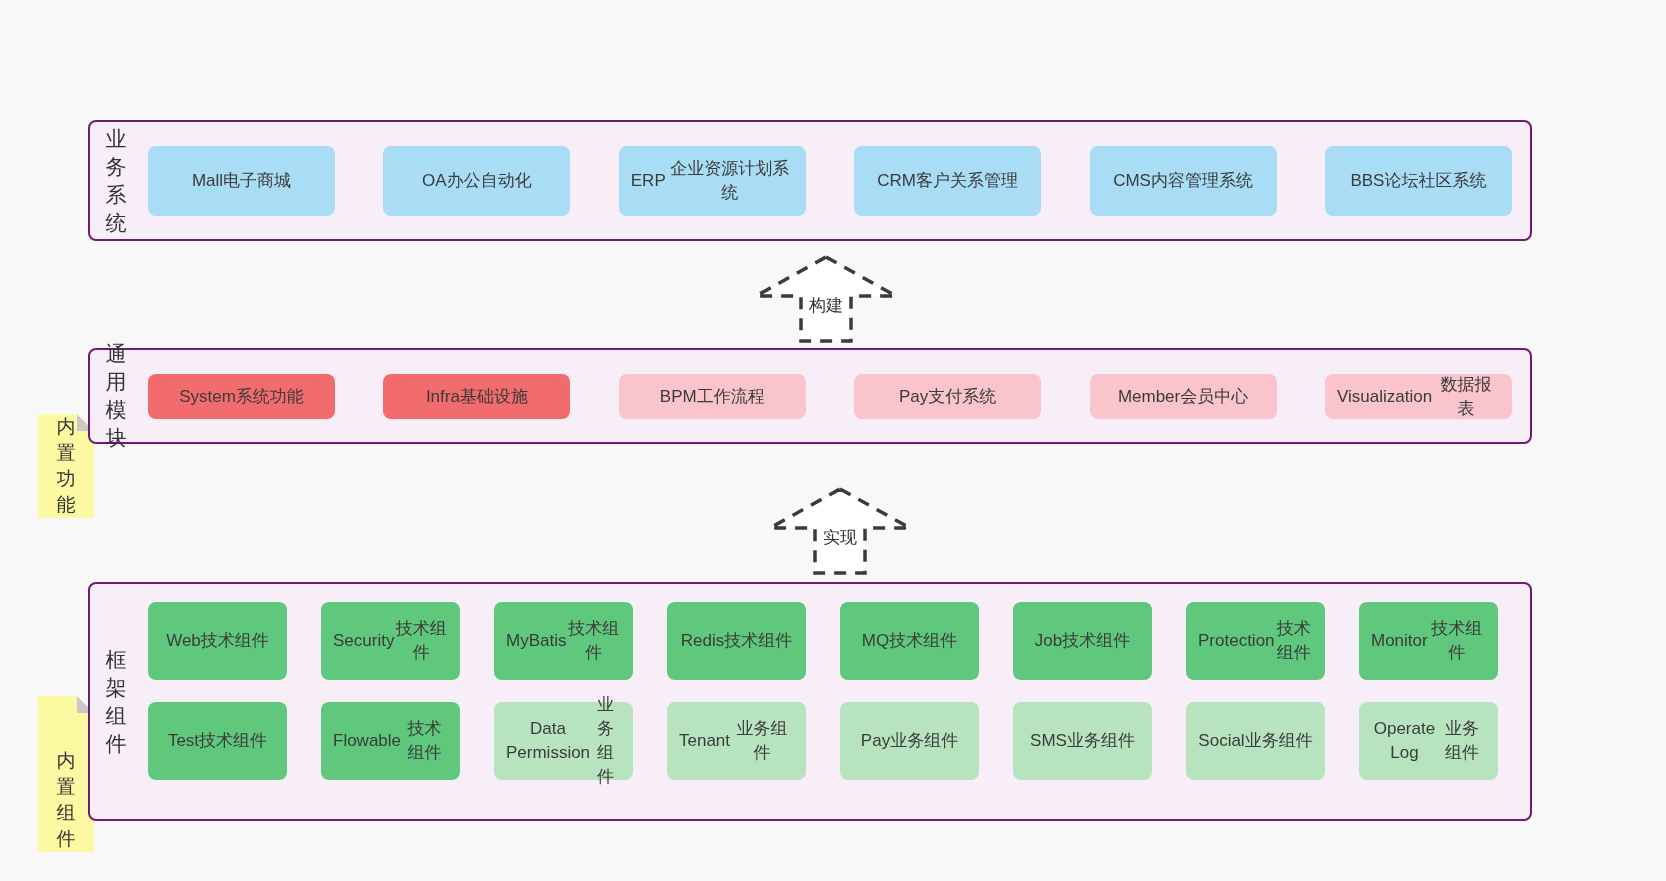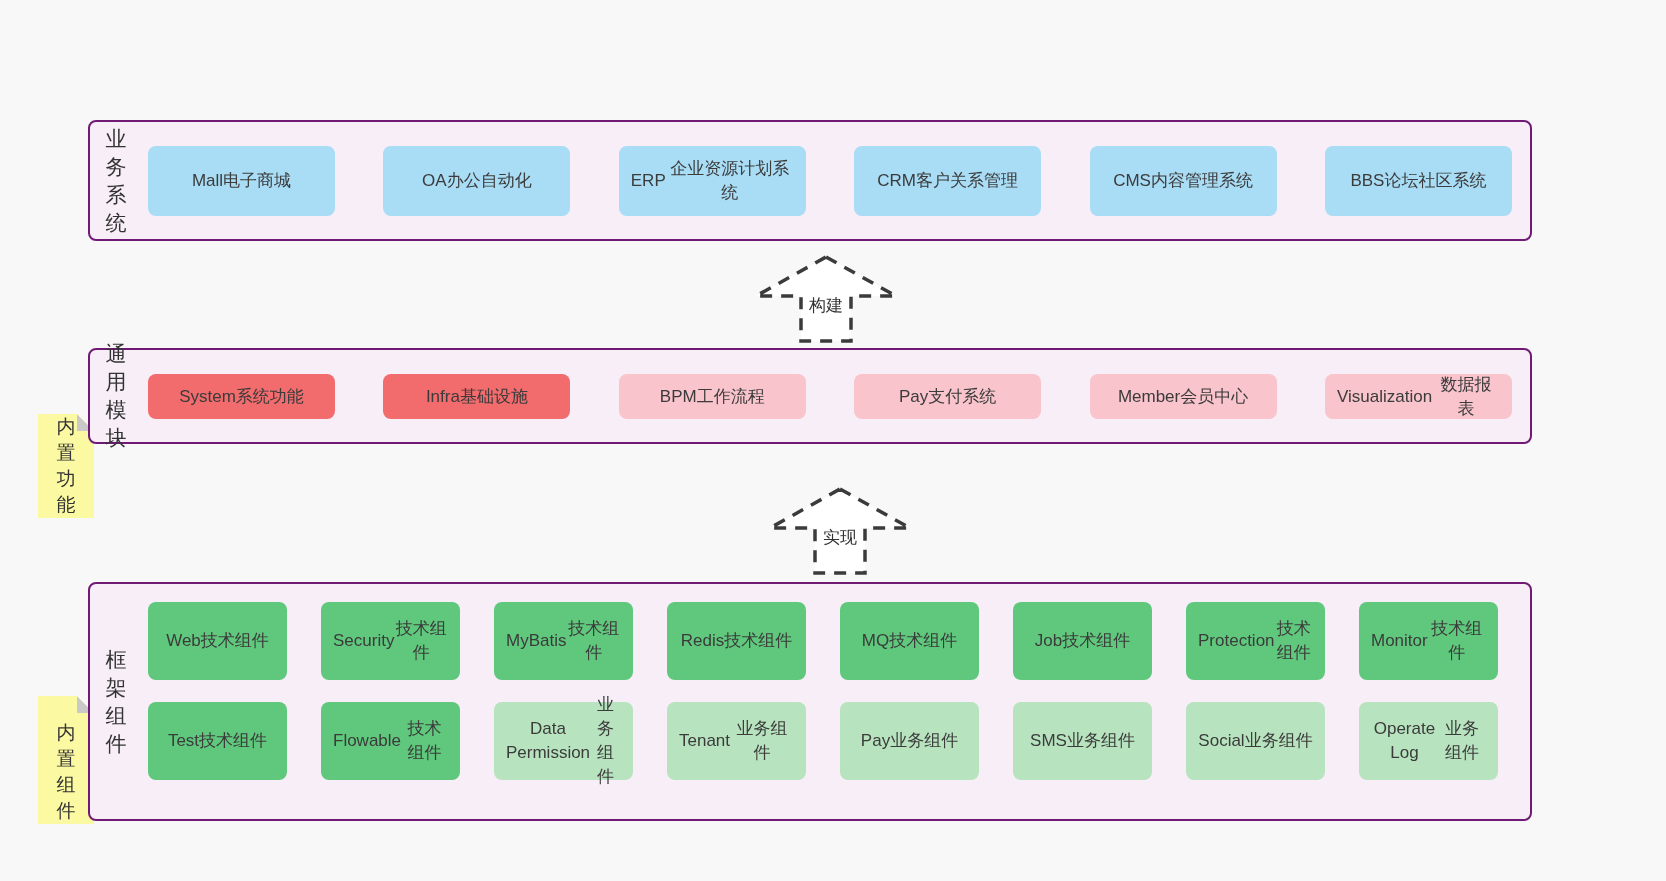--- a/index.html
+++ b/index.html
@@ -48,21 +48,21 @@
     position:absolute;left:0;right:0;top:40px;text-align:center;
     font-size:17px;color:#333;font-family:Liberation Mono, monospace;
   }
   
   .sticky{
     position:absolute;left:38px;width:56px;background:#fbf9a1;z-index:1;
     clip-path:polygon(0 0,calc(100% - 17px) 0,100% 17px,100% 100%,0 100%);
     display:flex;align-items:flex-end;justify-content:center;margin-top:46px;
   }
   .sticky.s1{top:368px;height:104px;}
-  .sticky.s2{top:650px;height:128px;}
+  .sticky.s2{top:650px;height:156px;}
   .sticky .fold{
     position:absolute;top:0;right:0;width:17px;height:17px;background:#c9c9c9;
     clip-path:polygon(0 0,100% 100%,0 100%);
   }
   .sticky .stext{
     width:22px;font-size:19px;line-height:26px;word-break:break-all;
     text-align:center;color:#333;position:relative;
   }
 </style>
 </head>

